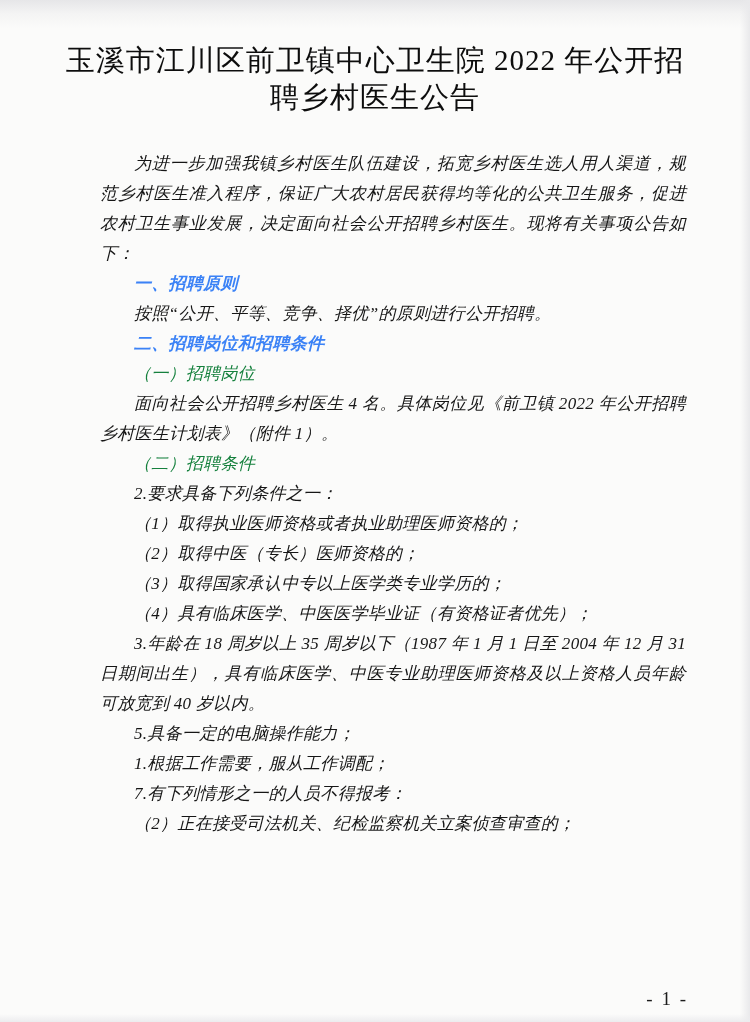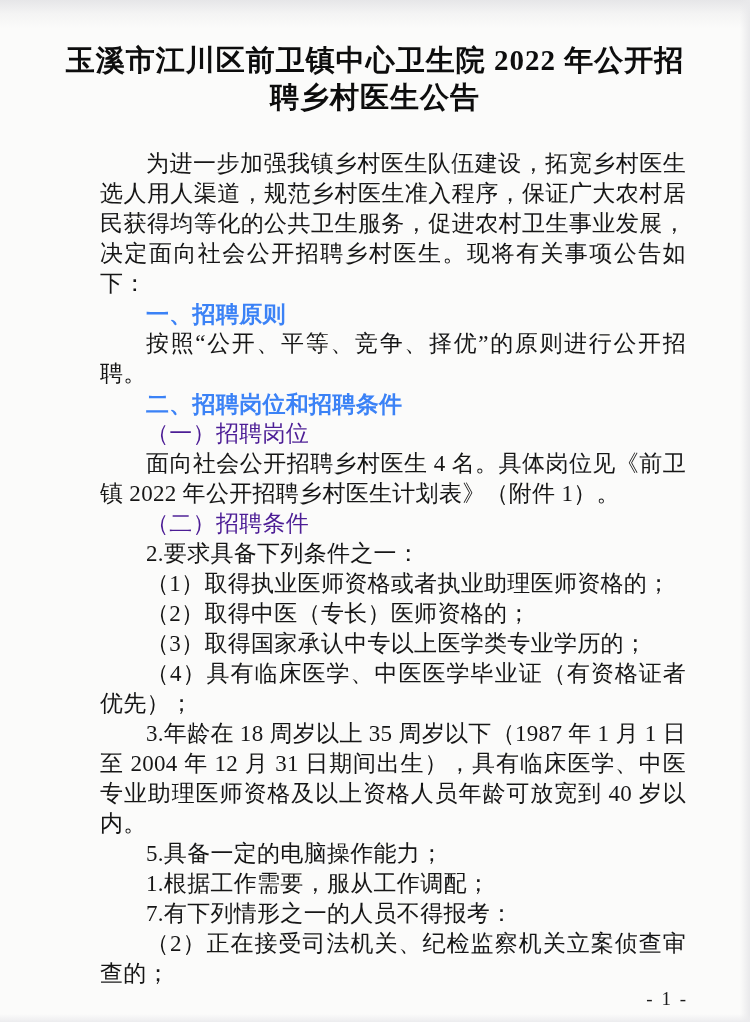--- a/index.html
+++ b/index.html
@@ -37,46 +37,47 @@
     height: 8px;
     background: linear-gradient(0deg, #ececee 0%, rgba(236,236,238,0) 100%);
     pointer-events: none;
   }
   .doc-title {
     margin: 42px 55px 0 55px;
     padding: 0 10px;
     text-align: center;
     font-size: 29px;
     line-height: 37px;
-    font-weight: 700;
+    font-weight: 400;
     letter-spacing: 1px;
     color: #0d0d0d;
   }
   .doc-body {
     position: absolute;
     top: 149px;
     left: 100px;
     width: 586px;
-    font-size: 23px;
+    font-size: 17px;
     line-height: 30px;
     text-align: justify;
     letter-spacing: 0.3px;
+    font-style: italic;
   }
   .doc-body p {
     margin: 0;
     padding: 0;
     text-indent: 2em;
   }
   .doc-body p.heading {
     font-weight: 700;
     font-family: "Liberation Sans", "DejaVu Sans", sans-serif;
     color: #3b82f6;
   }
   .doc-body p.subheading {
-    color: #4c1d95;
+    color: #15803d;
   }
   .page-number {
     position: absolute;
     right: 62px;
     bottom: 12px;
     font-size: 19px;
     letter-spacing: 2px;
     color: #1c1c1c;
   }
 </style>

